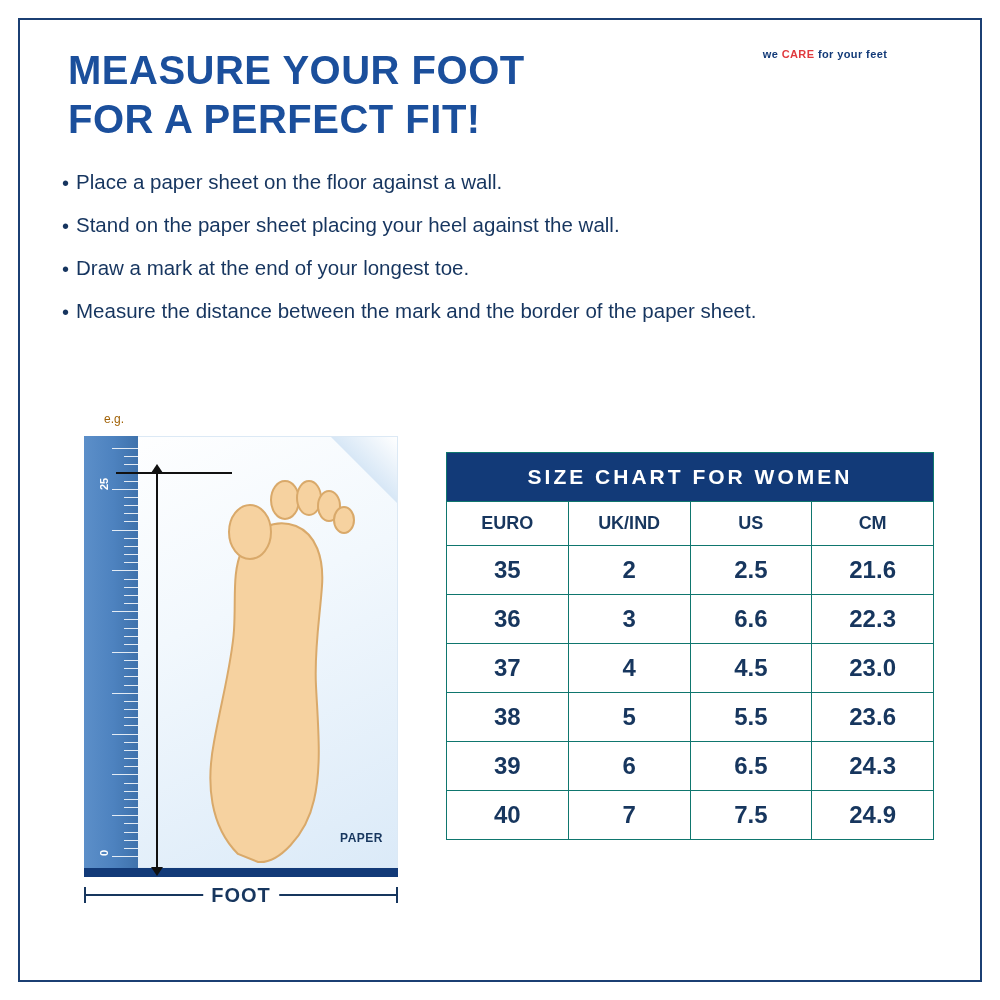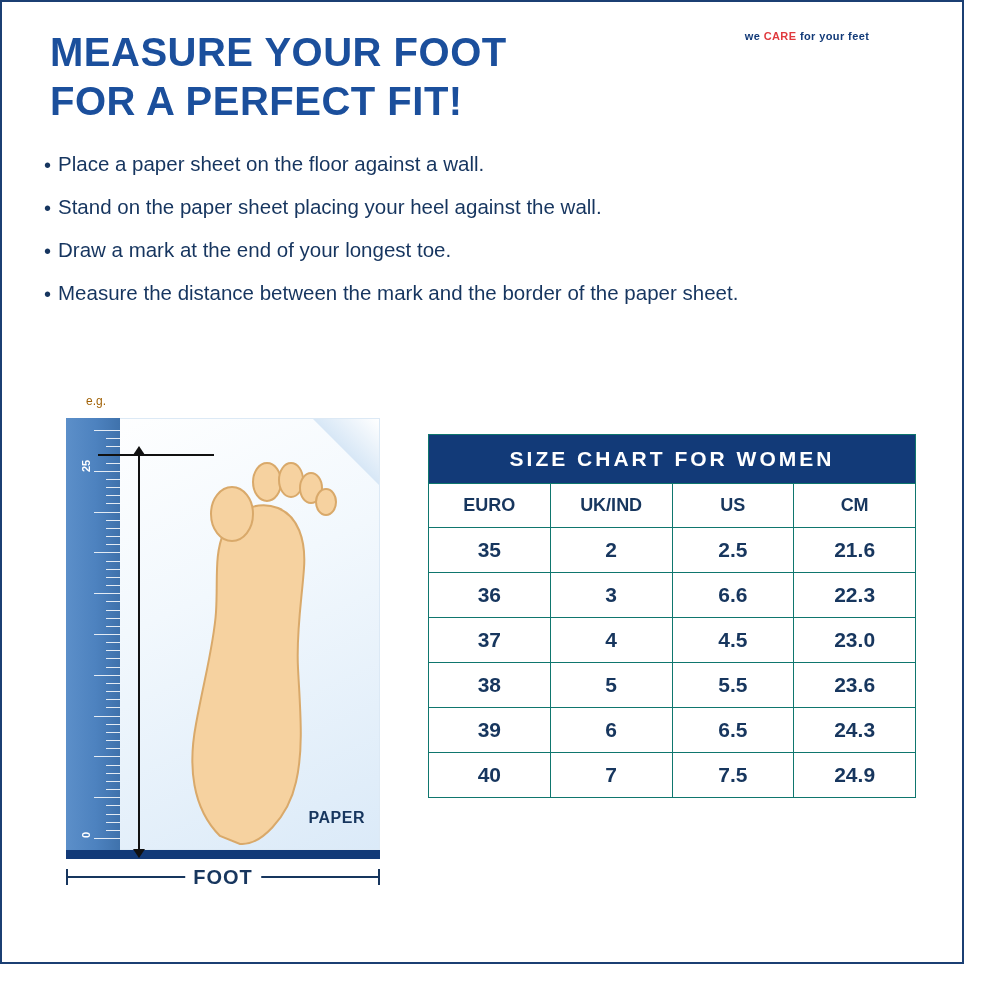--- a/index.html
+++ b/index.html
@@ -9,20 +9,21 @@
     width: 1000px;
     height: 1000px;
     background: #ffffff;
     font-family: "Liberation Sans", sans-serif;
   }
   .page {
     position: relative;
     width: 1000px;
     height: 1000px;
     background: #ffffff;
+    padding: 18px;
   }
   .frame {
     position: relative;
     width: 964px;
     height: 964px;
     border: 2px solid #1b3f73;
     background: #ffffff;
     overflow: hidden;
   }
 
@@ -185,21 +186,21 @@
     position: absolute;
     left: 112px;
     top: 42px;
     width: 180px;
     height: 410px;
   }
   .paper-label {
     position: absolute;
     right: 14px;
     bottom: 22px;
-    font-size: 16px;
+    font-size: 12px;
     font-weight: bold;
     color: #17365e;
     letter-spacing: 0.5px;
   }
   .arrow-v {
     position: absolute;
     left: 88px;
     top: 60px;
     width: 2px;
     height: 396px;
@@ -294,21 +295,21 @@
   }
   .head-row th {
     color: #17365e;
     font-size: 18px;
     font-weight: bold;
     padding: 11px 4px;
     background: #ffffff;
   }
   table.size td {
     color: #17365e;
-    font-size: 21px;
+    font-size: 24px;
     font-weight: bold;
     padding: 10px 4px;
     background: #ffffff;
   }
 </style>
 </head>
 <body>
 
 <div class="page">
   <div class="frame">

